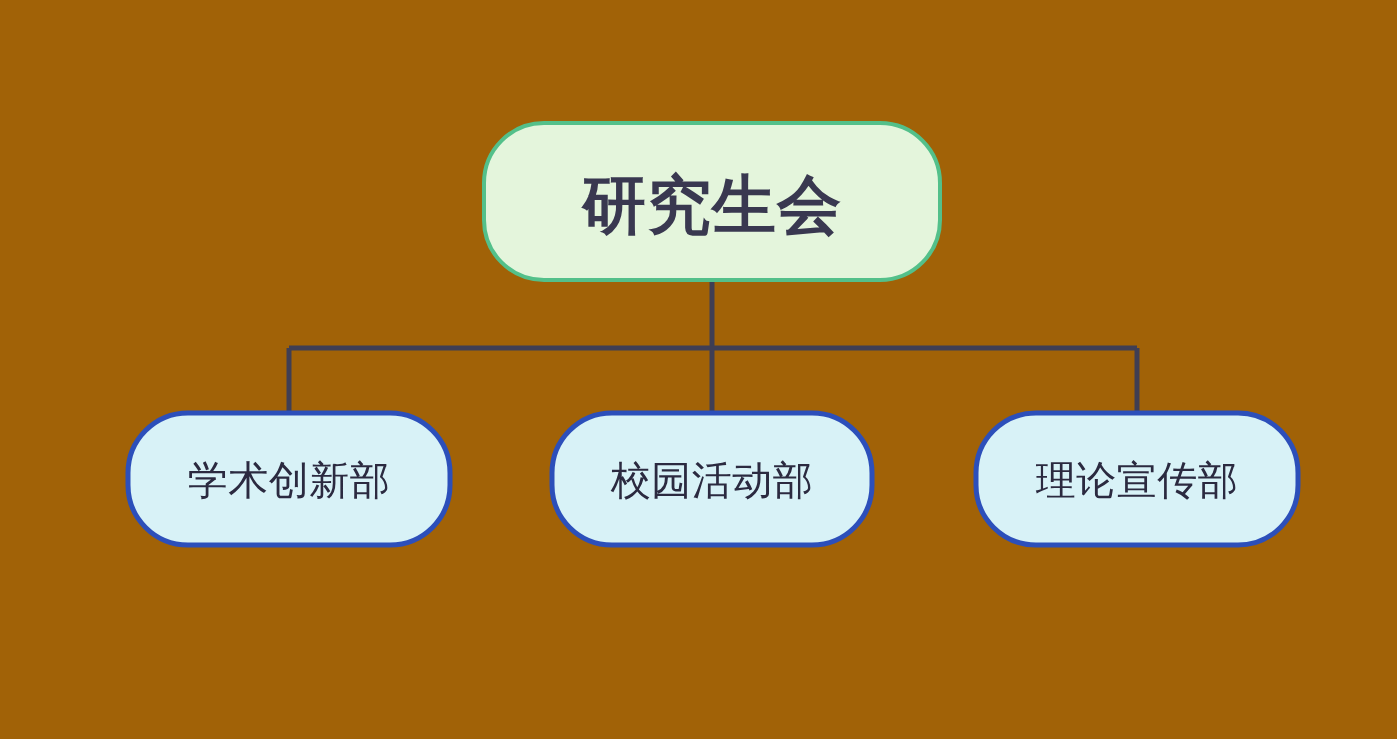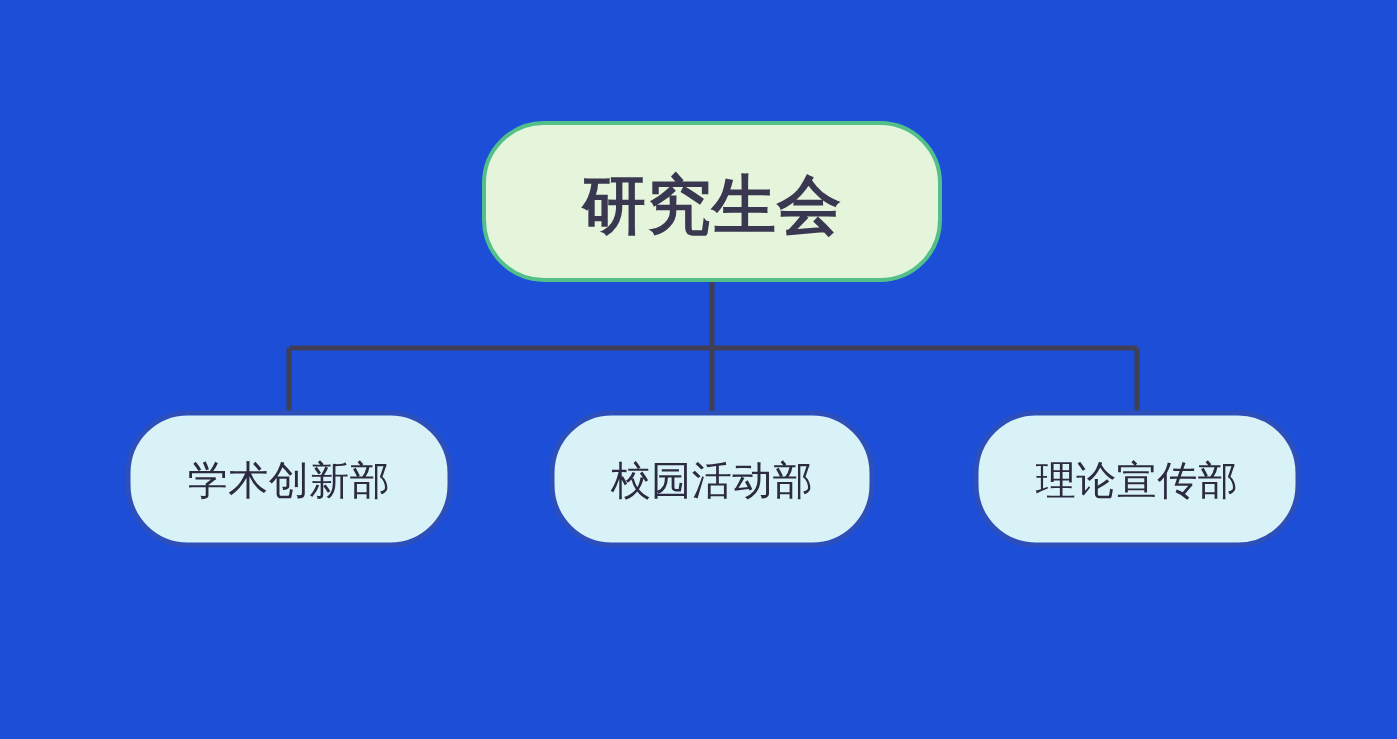--- a/index.html
+++ b/index.html
@@ -10,21 +10,21 @@
   body {
     width: 1397px;
     height: 739px;
     overflow: hidden;
     font-family: "Liberation Sans", sans-serif;
   }
   #diagram-canvas {
     position: relative;
     width: 1397px;
     height: 739px;
-    background: #1d4ed8;
+    background: #a16207;
   }
   svg.org-chart {
     display: block;
     width: 1397px;
     height: 739px;
   }
   .connector-line {
     stroke: #3f3e54;
     stroke-width: 5;
     fill: none;

